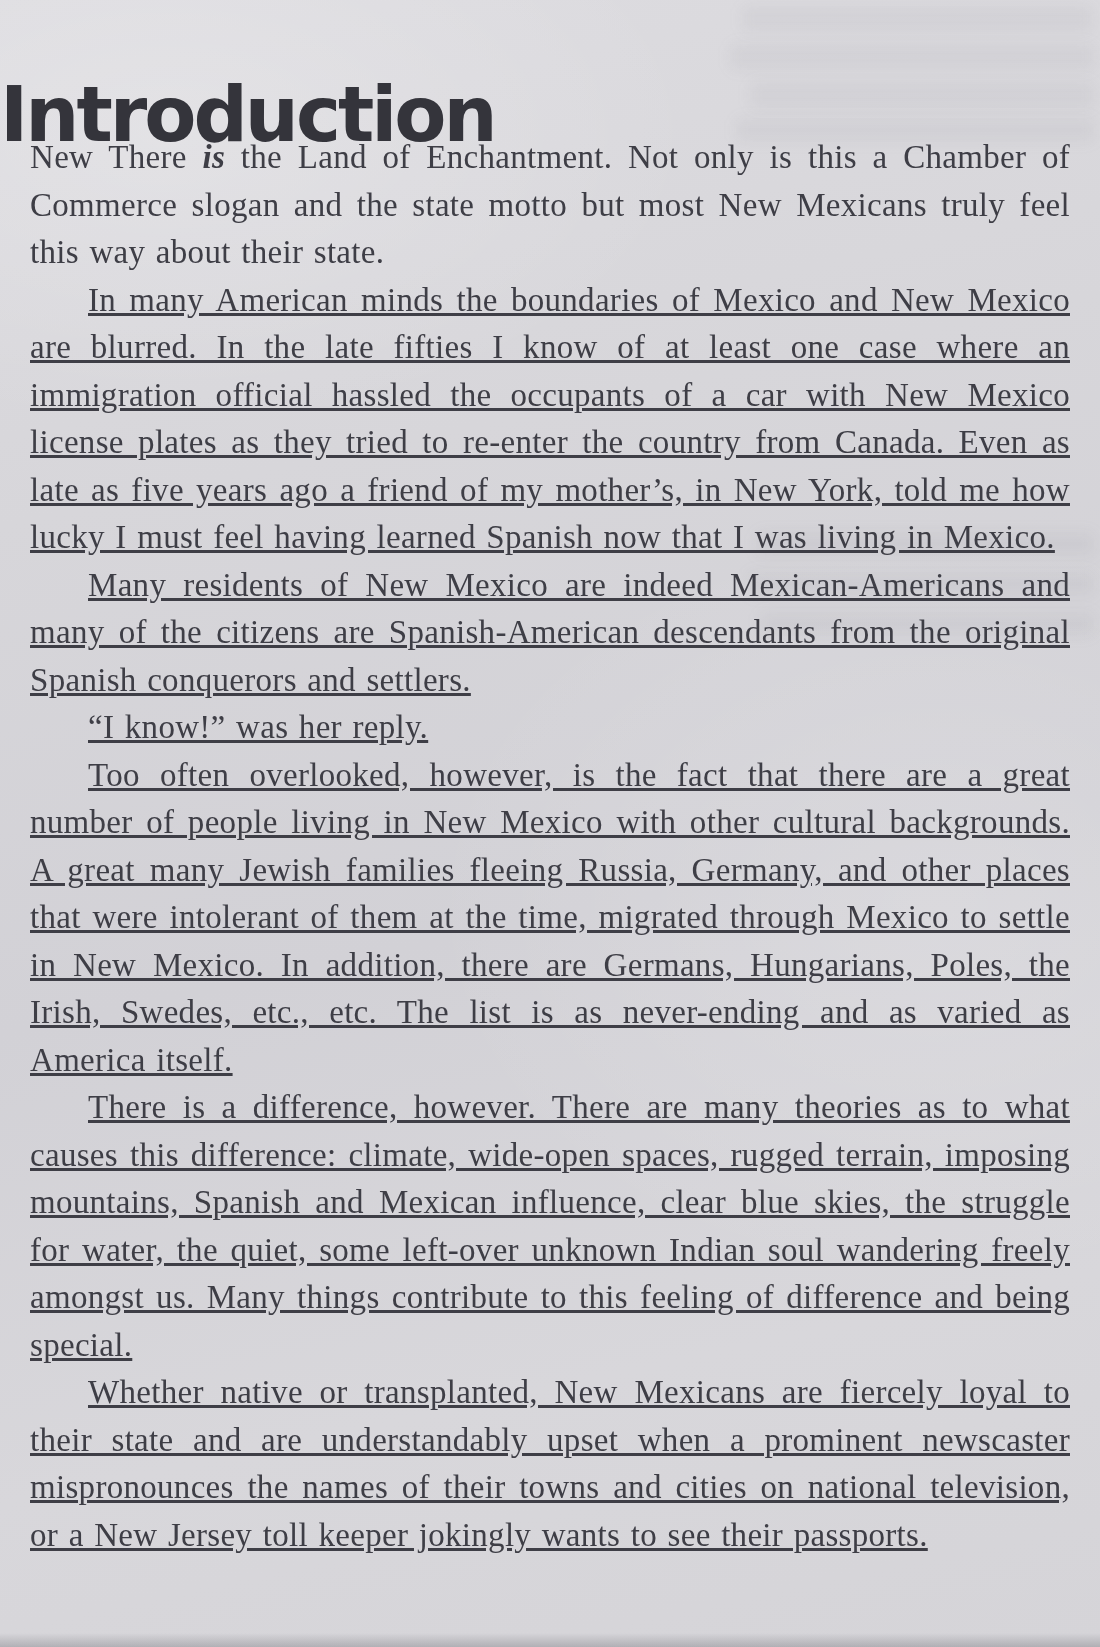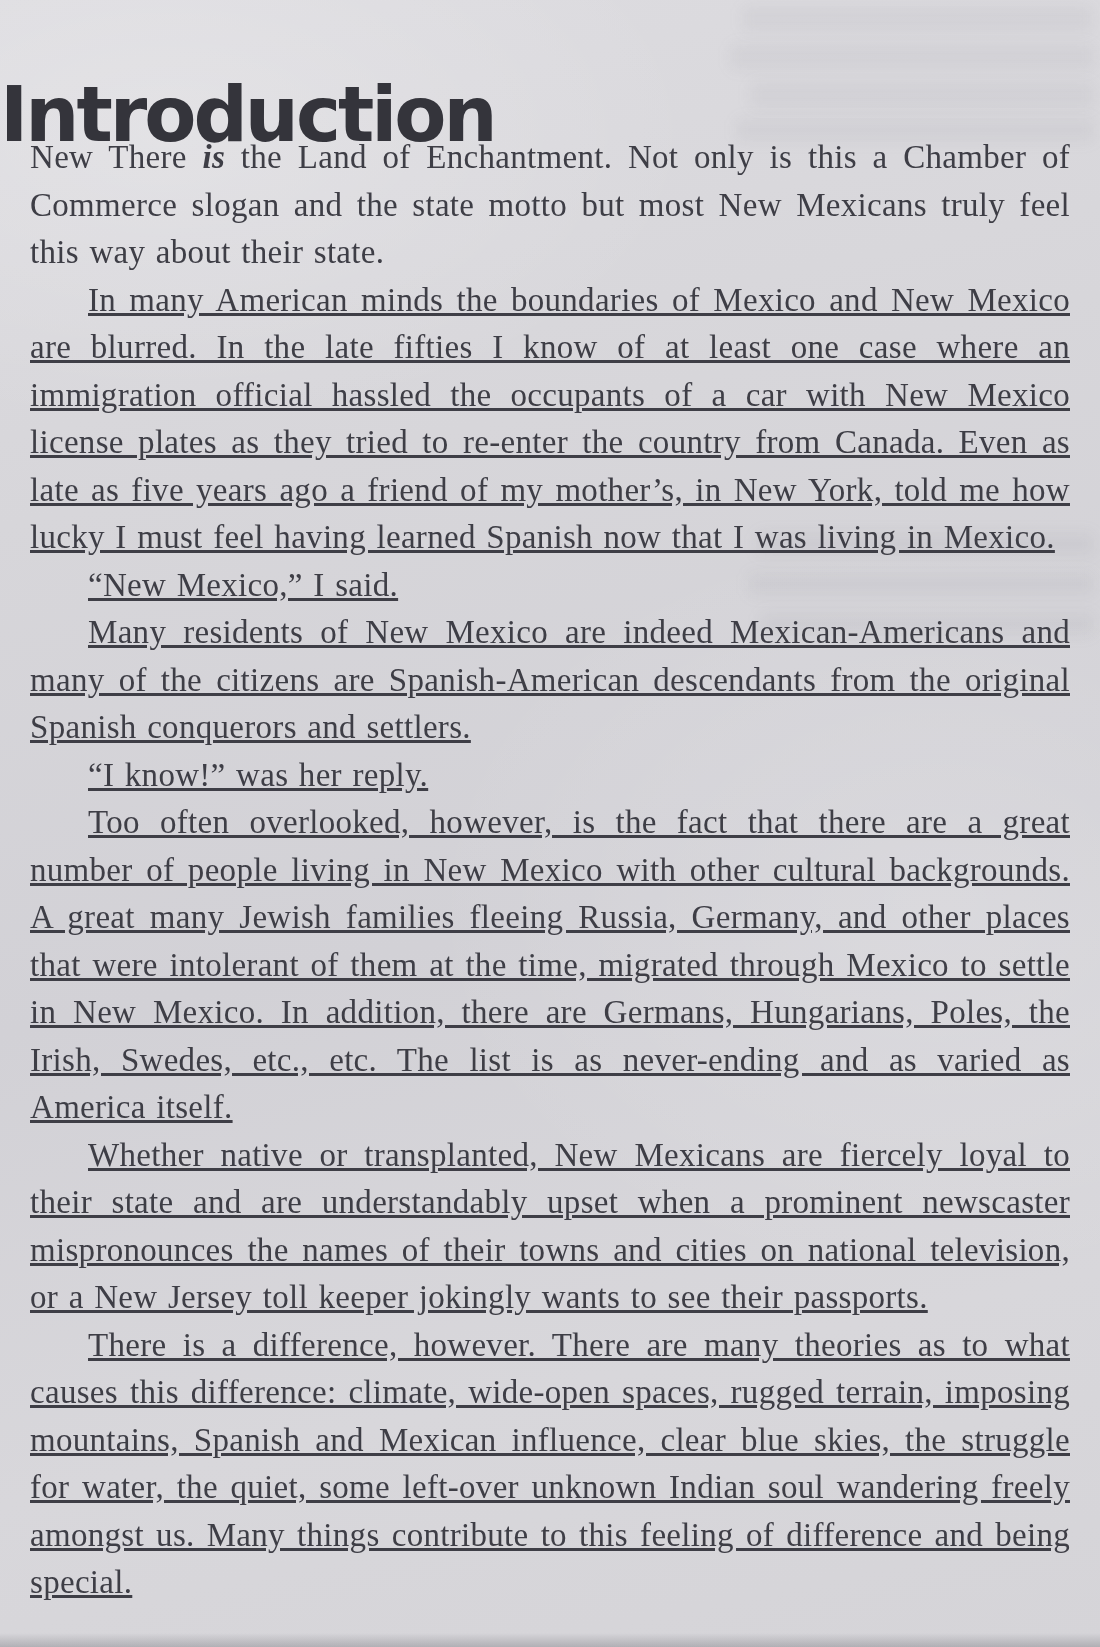--- a/index.html
+++ b/index.html
@@ -96,26 +96,25 @@
   <div class="artifact a7"></div>
 
   <h1 class="chapter-title">Introduction</h1>
 
   <div class="text-block">
 
     <p><span>New There </span><em class="bi">is</em><span> the Land of Enchantment. Not only is this a Chamber of Commerce slogan and the state motto but most New Mexicans truly feel this way about their state.</span></p>
 
     <p class="indent">In many American minds the boundaries of Mexico and New Mexico are blurred. In the late fifties I know of at least one case where an immigration official hassled the occupants of a car with New Mexico license plates as they tried to re-enter the country from Canada. Even as late as five years ago a friend of my mother’s, in New York, told me how lucky I must feel having learned Spanish now that I was living in Mexico.</p>
 
-    <p class="indent">“New Mexico,” I said.</p>
 
     <p class="indent">Many residents of New Mexico are indeed Mexican-Americans and many of the citizens are Spanish-American descendants from the original Spanish conquerors and settlers.</p>
 
     <p class="indent">“I know!” was her reply.</p>
 
     <p class="indent">Too often overlooked, however, is the fact that there are a great number of people living in New Mexico with other cultural backgrounds. A great many Jewish families fleeing Russia, Germany, and other places that were intolerant of them at the time, migrated through Mexico to settle in New Mexico. In addition, there are Germans, Hungarians, Poles, the Irish, Swedes, etc., etc. The list is as never-ending and as varied as America itself.</p>
 
+    <p class="indent">There is a difference, however. There are many theories as to what causes this difference: climate, wide-open spaces, rugged terrain, imposing mountains, Spanish and Mexican influence, clear blue skies, the struggle for water, the quiet, some left-over unknown Indian soul wandering freely amongst us. Many things contribute to this feeling of difference and being special.</p>
+
     <p class="indent">Whether native or transplanted, New Mexicans are fiercely loyal to their state and are understandably upset when a prominent newscaster mispronounces the names of their towns and cities on national television, or a New Jersey toll keeper jokingly wants to see their passports.</p>
-
-    <p class="indent">There is a difference, however. There are many theories as to what causes this difference: climate, wide-open spaces, rugged terrain, imposing mountains, Spanish and Mexican influence, clear blue skies, the struggle for water, the quiet, some left-over unknown Indian soul wandering freely amongst us. Many things contribute to this feeling of difference and being special.</p>
 
   </div>
 </div>
 
 </body></html>

